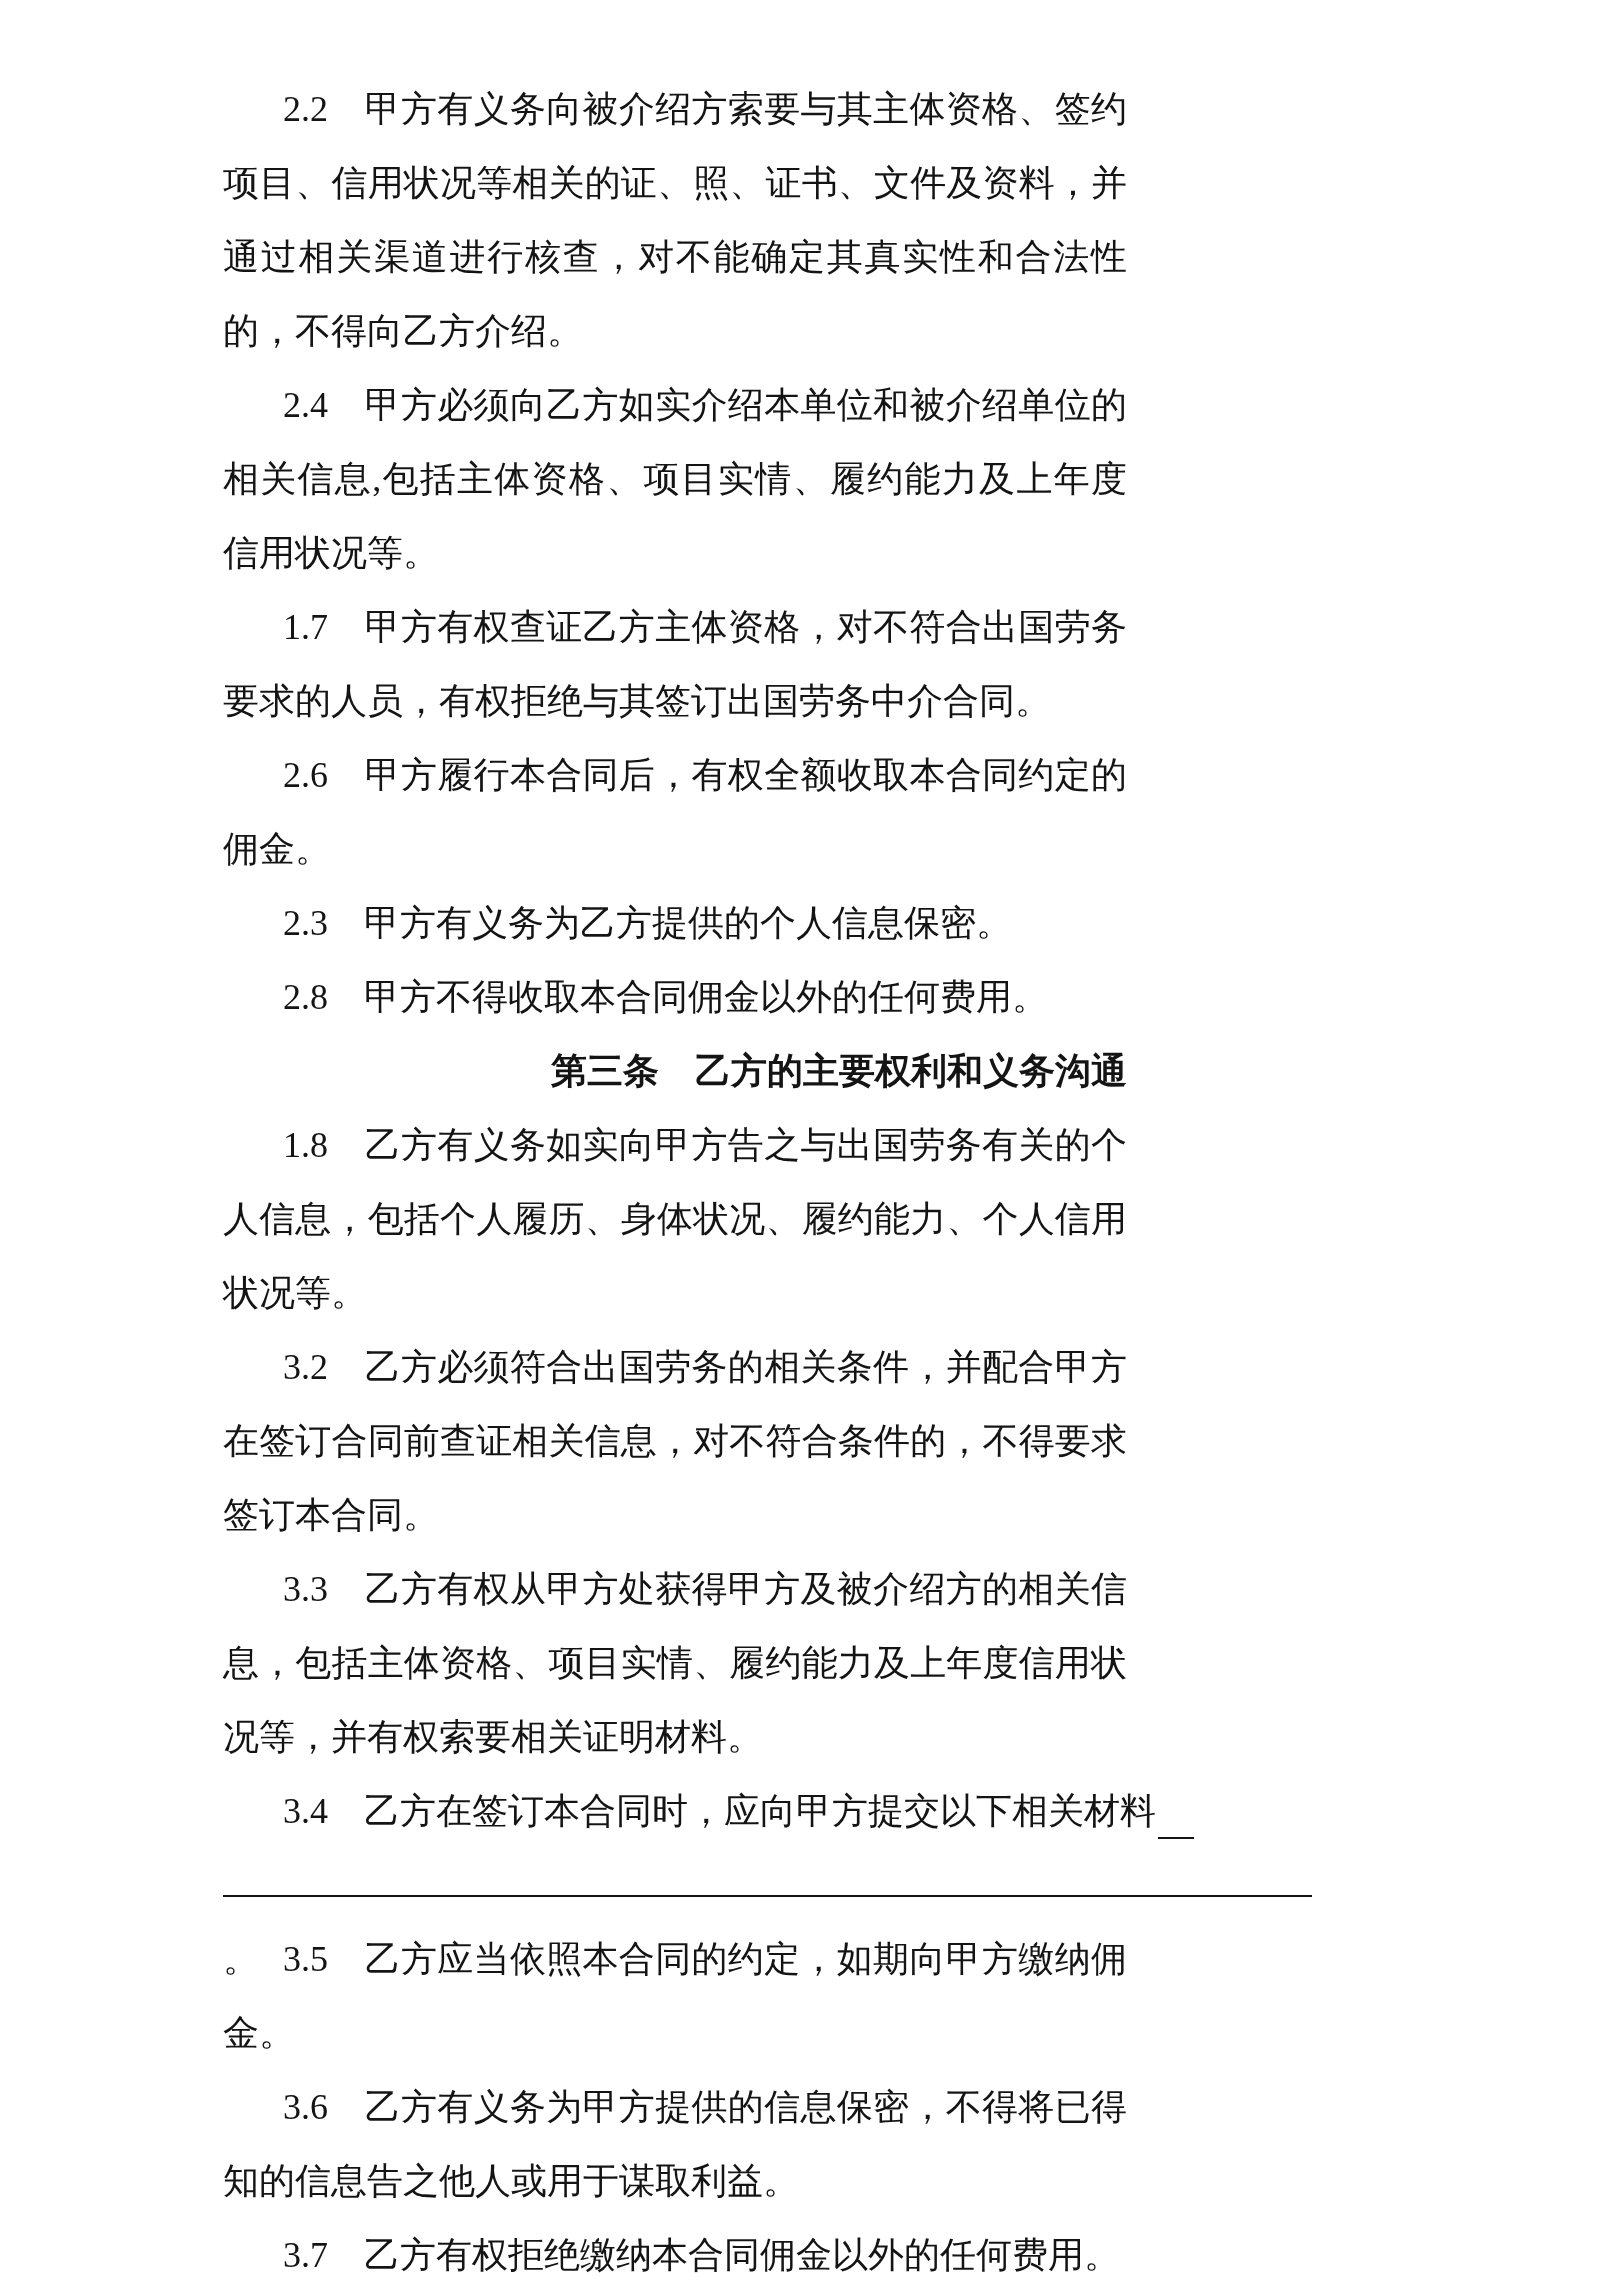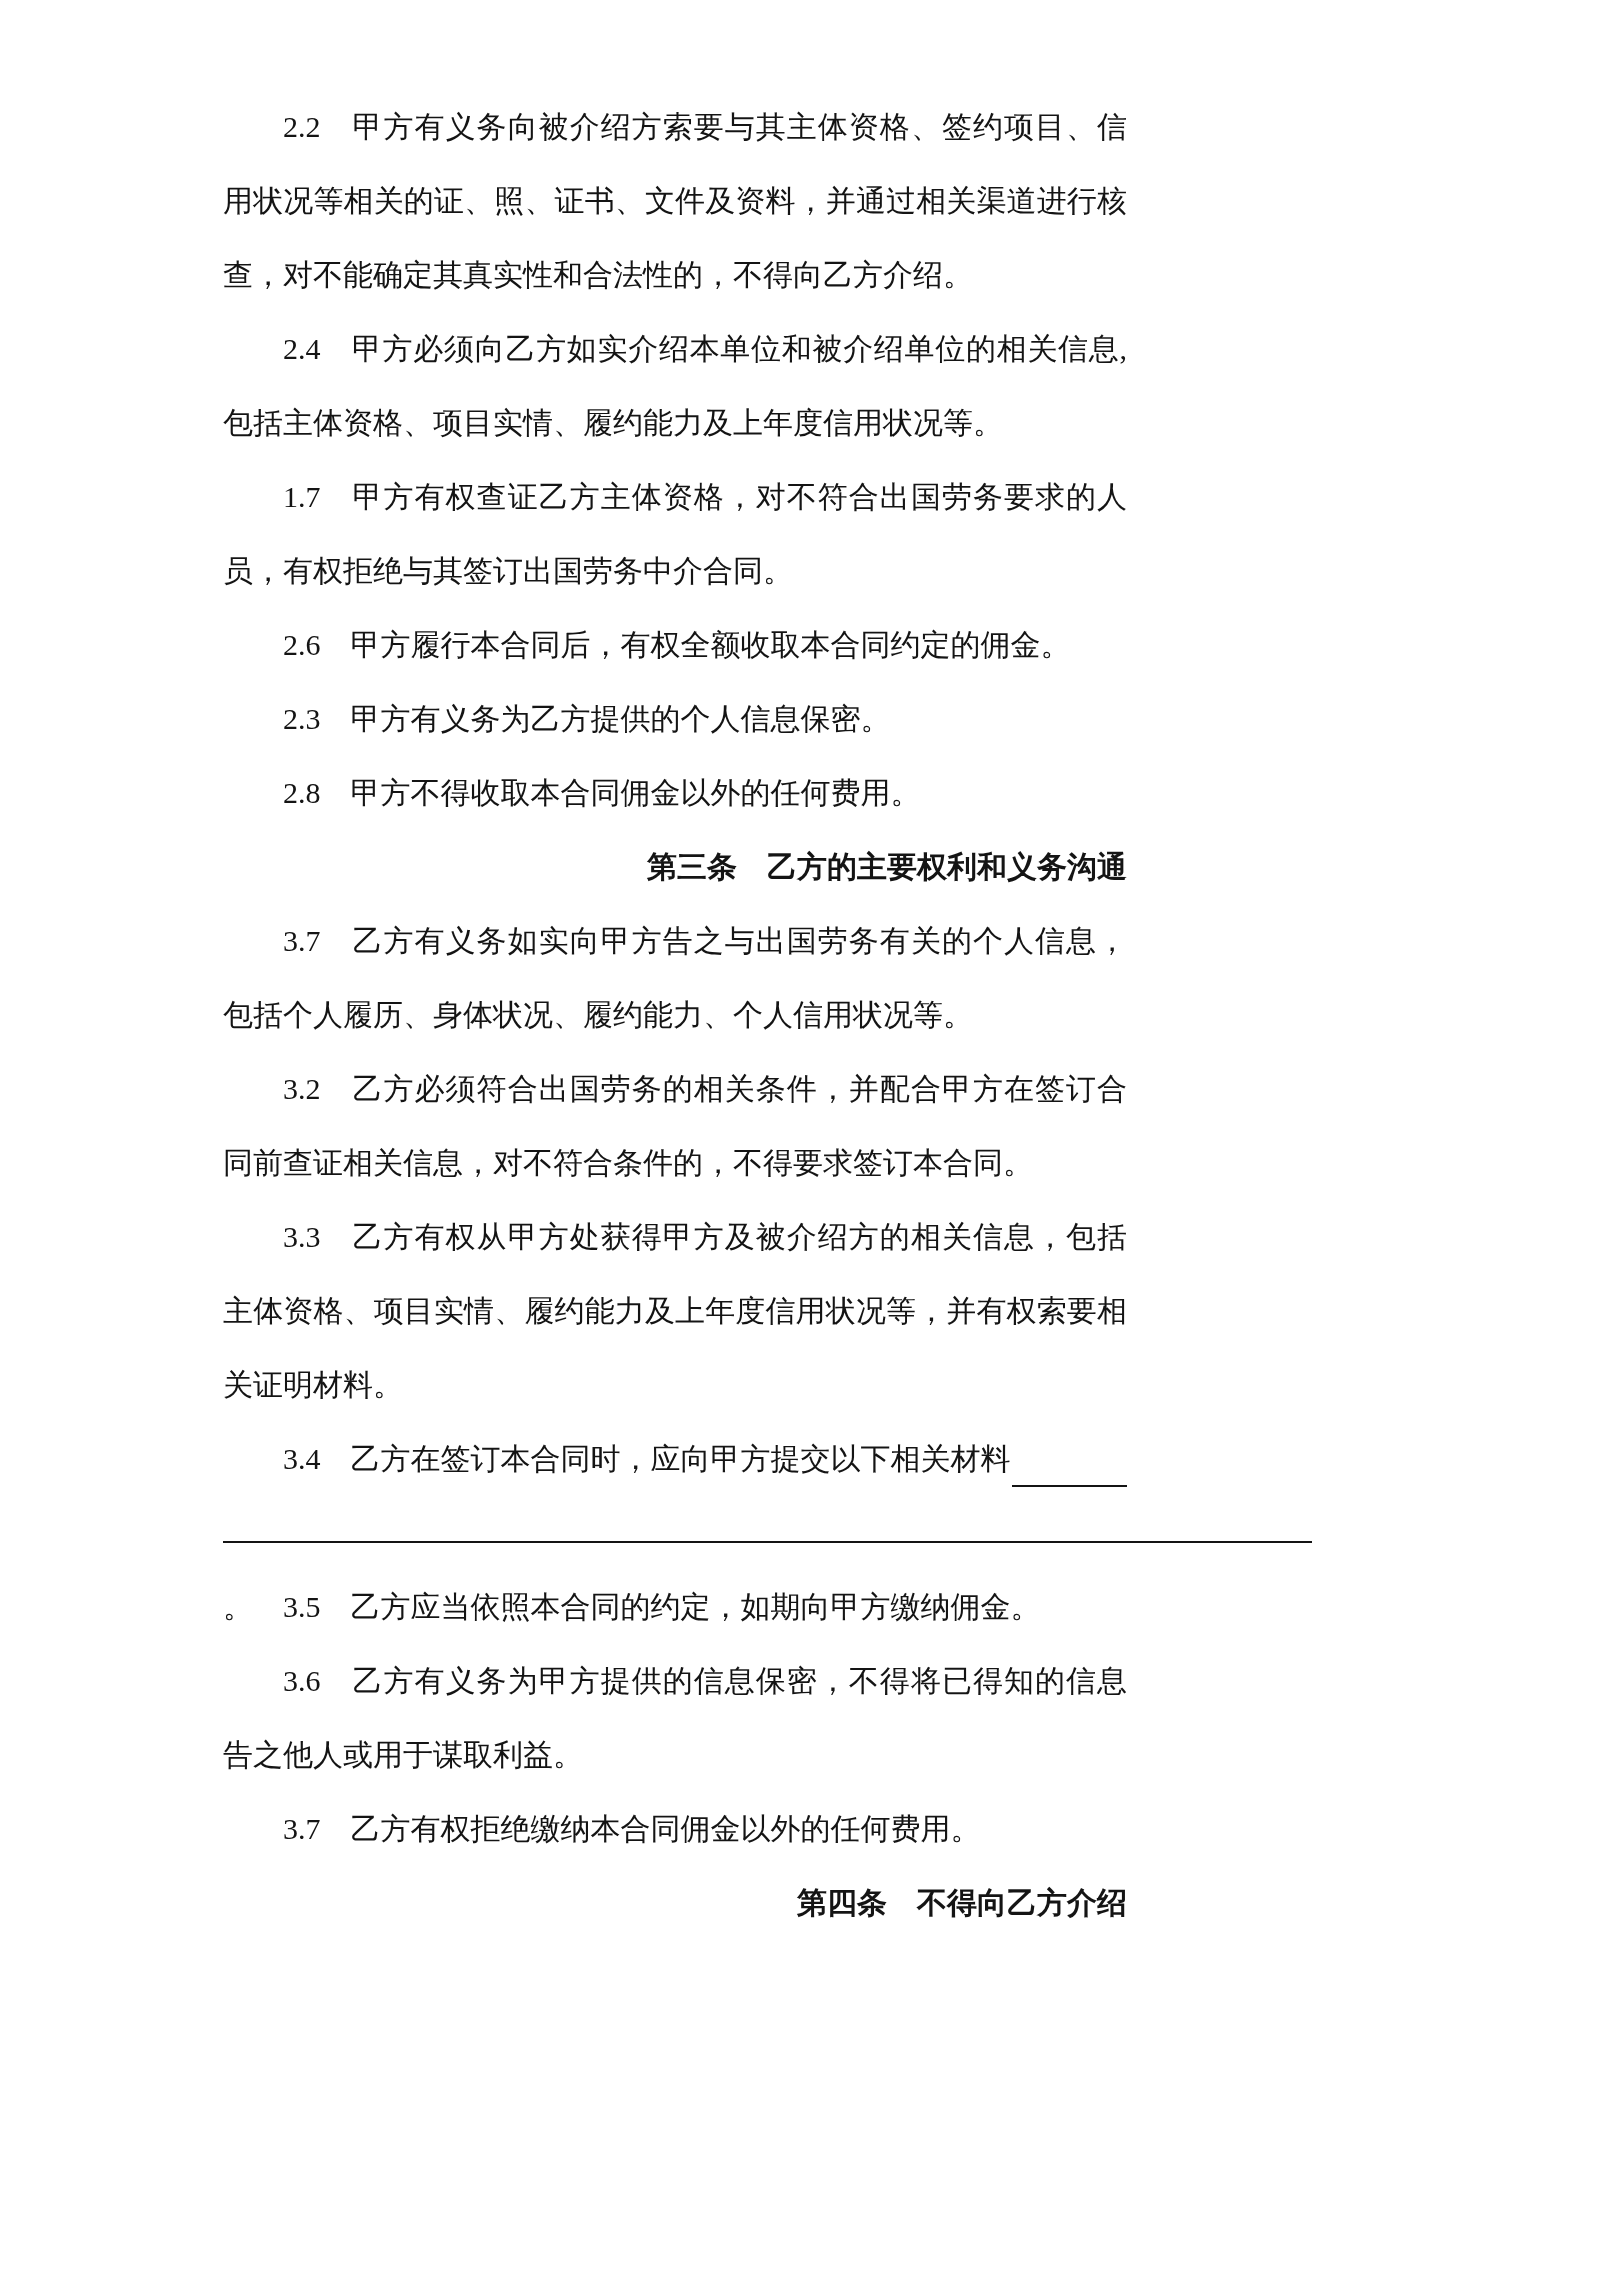--- a/index.html
+++ b/index.html
@@ -2,23 +2,23 @@
 <html style="font-size:14.5px"><head>
 <meta charset="utf-8">
 <style>
   html, body { margin: 0; padding: 0; background: #ffffff; }
   .page {
     position: relative;
     width: 1345px;
     height: 2294px;
     background: #ffffff;
     box-sizing: border-box;
-    padding: 90px 218px 0 223px;
+    padding: 72px 218px 0 223px;
     font-family: "Liberation Serif", "DejaVu Serif", serif;
-    font-size: 30px;
+    font-size: 36px;
     color: #141414;
     overflow: hidden;
   }
   p.clause {
     margin: 0;
     line-height: 74px;
     text-align: justify;
     text-justify: inter-ideograph;
     text-indent: 60px;
   }
@@ -59,21 +59,21 @@
 
   <p class="clause">2.2　甲方有义务向被介绍方索要与其主体资格、签约项目、信用状况等相关的证、照、证书、文件及资料，并通过相关渠道进行核查，对不能确定其真实性和合法性的，不得向乙方介绍。</p>
   <p class="clause">2.4　甲方必须向乙方如实介绍本单位和被介绍单位的相关信息,包括主体资格、项目实情、履约能力及上年度信用状况等。</p>
   <p class="clause">1.7　甲方有权查证乙方主体资格，对不符合出国劳务要求的人员，有权拒绝与其签订出国劳务中介合同。</p>
   <p class="clause">2.6　甲方履行本合同后，有权全额收取本合同约定的佣金。</p>
   <p class="clause">2.3　甲方有义务为乙方提供的个人信息保密。</p>
   <p class="clause">2.8　甲方不得收取本合同佣金以外的任何费用。</p>
 
   <p class="clause heading">第三条　乙方的主要权利和义务沟通</p>
 
-  <p class="clause">3.7　乙方有义务如实向甲方告之与出国劳务有关的个人信息，包括个人履历、身体状况、履约能力、个人信用状况等。</p>
+  <p class="clause">1.8　乙方有义务如实向甲方告之与出国劳务有关的个人信息，包括个人履历、身体状况、履约能力、个人信用状况等。</p>
   <p class="clause">3.2　乙方必须符合出国劳务的相关条件，并配合甲方在签订合同前查证相关信息，对不符合条件的，不得要求签订本合同。</p>
   <p class="clause">3.3　乙方有权从甲方处获得甲方及被介绍方的相关信息，包括主体资格、项目实情、履约能力及上年度信用状况等，并有权索要相关证明材料。</p>
 
   <div class="blank-clause">
     <div class="flexline">
       <span class="t">3.4　乙方在签订本合同时，应向甲方提交以下相关材料</span>
       <span class="blank-fill"></span>
     </div>
     <div class="line2">
       <span class="blank-fixed"></span><span>。</span>

